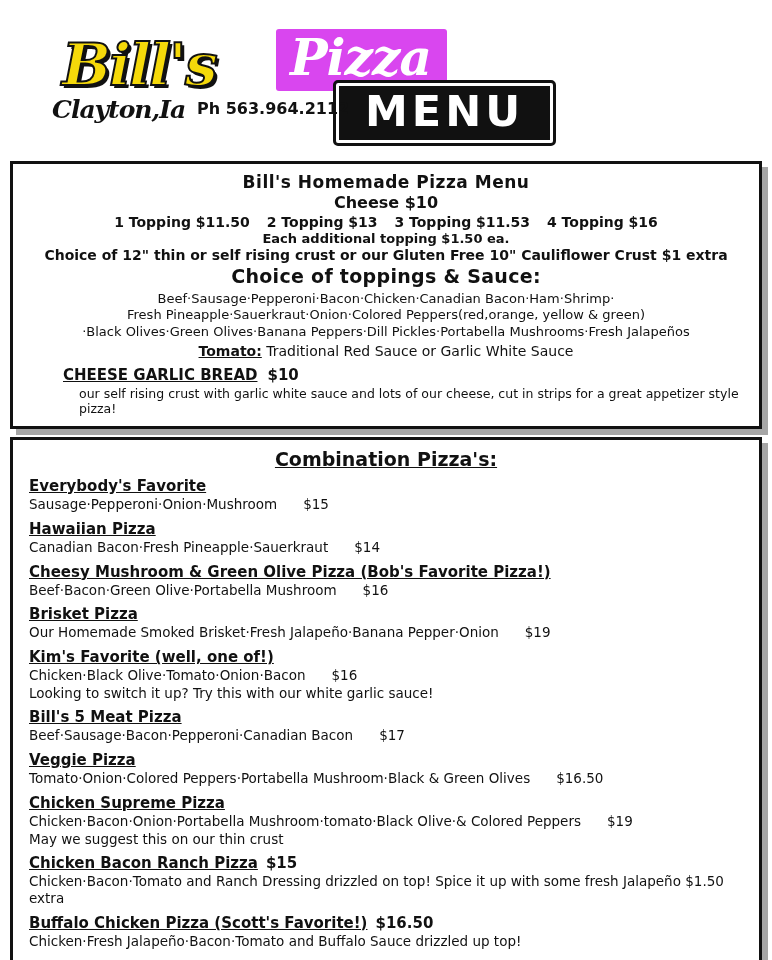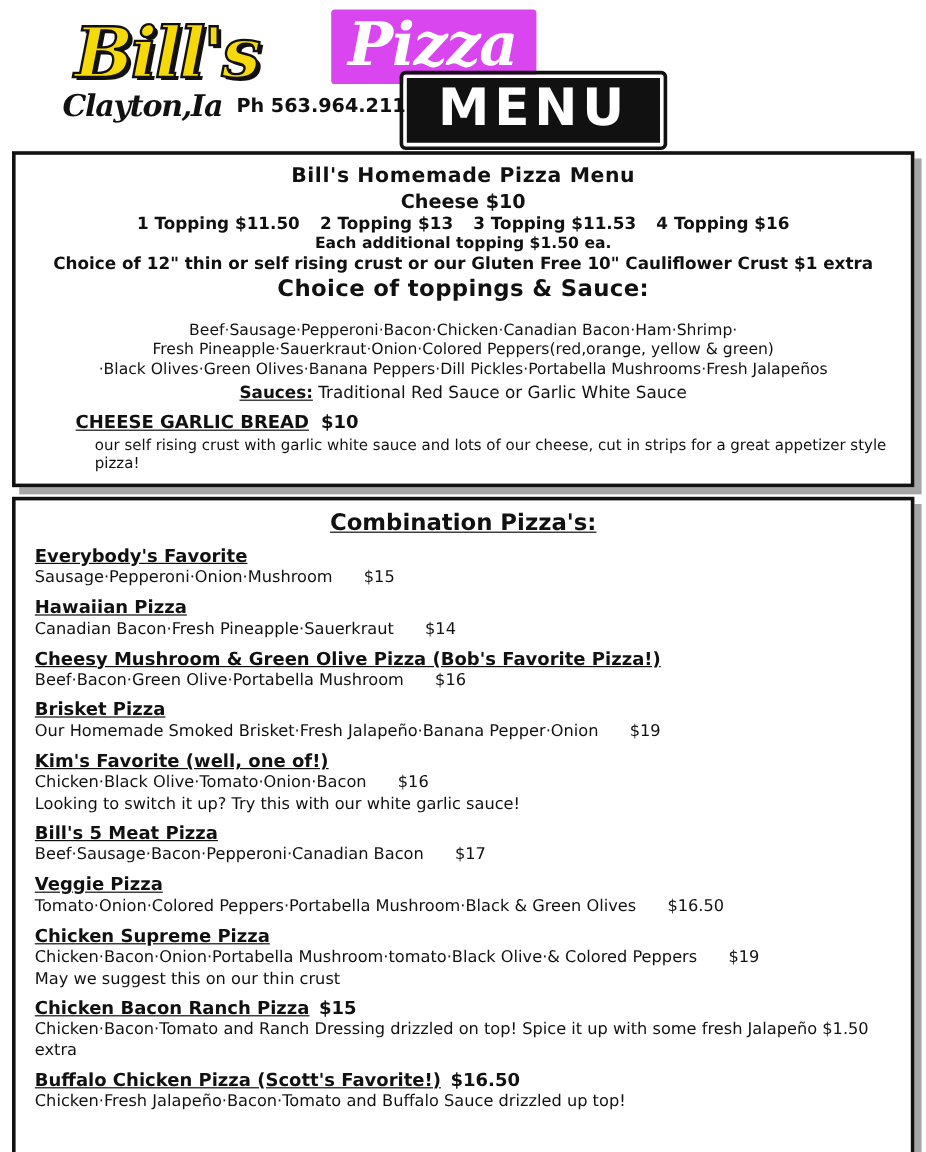--- a/index.html
+++ b/index.html
@@ -18,21 +18,22 @@
     position: relative;
     width: 772px;
     height: 960px;
     background: #ffffff;
   }
 
   
   .logo-wrap {
     position: relative;
     height: 118px;
-    padding: 6px 0 2px 0;
+    padding: 6px 0 16px 0;
+    margin-top: 21px;
   }
   .logo-bills {
     position: absolute;
     left: 62px;
     top: 10px;
     font-family: "DejaVu Serif", serif;
     font-size: 58px;
     font-weight: bold;
     font-style: italic;
     color: #f5d90a;
@@ -141,21 +142,21 @@
     margin-top: 1px;
   }
   .t-choice {
     font-size: 19px;
     font-weight: bold;
     margin-top: 2px;
     letter-spacing: 0.3px;
   }
   .t-list {
     font-size: 13px;
-    margin-top: 16px;
+    margin-top: 4px;
     line-height: 1.25;
   }
   .t-sauces {
     font-size: 14px;
     margin-top: 3px;
   }
   .t-sauces u { font-weight: bold; }
   .t-bread {
     font-size: 15px;
     font-weight: bold;
@@ -244,21 +245,21 @@
     </div>
     <div class="center t-addl">Each additional topping $1.50 ea.</div>
     <div class="center t-crust">Choice of 12" thin or self rising crust or our Gluten Free 10" Cauliflower Crust $1 extra</div>
     <div class="center t-choice">Choice of toppings &amp; Sauce:</div>
     <div class="center t-list">
       <div>Beef·Sausage·Pepperoni·Bacon·Chicken·Canadian Bacon·Ham·Shrimp·</div>
       <div>Fresh Pineapple·Sauerkraut·Onion·Colored Peppers(red,orange, yellow &amp; green)</div>
       <div>·Black Olives·Green Olives·Banana Peppers·Dill Pickles·Portabella Mushrooms·Fresh Jalapeños</div>
     </div>
     <div class="center t-sauces">
-      <u>Sauces:</u><span> Traditional Red Sauce or Garlic White Sauce</span>
+      <u>Tomato:</u><span> Traditional Red Sauce or Garlic White Sauce</span>
     </div>
     <div class="t-bread">
       <span>CHEESE GARLIC BREAD</span><span class="price">$10</span>
     </div>
     <div class="t-bread-desc">our self rising crust with garlic white sauce and lots of our cheese, cut in strips for a great appetizer style pizza!</div>
   </div>
 
   <div class="card combo-card">
     <div class="combo-heading">Combination Pizza's:</div>
 

